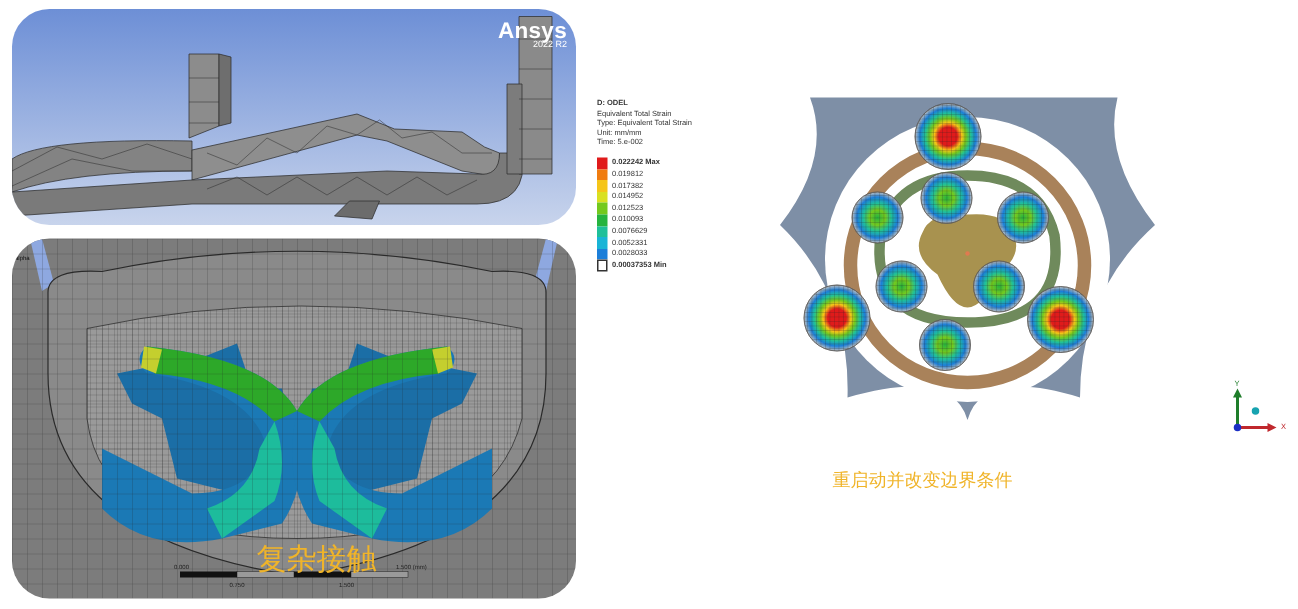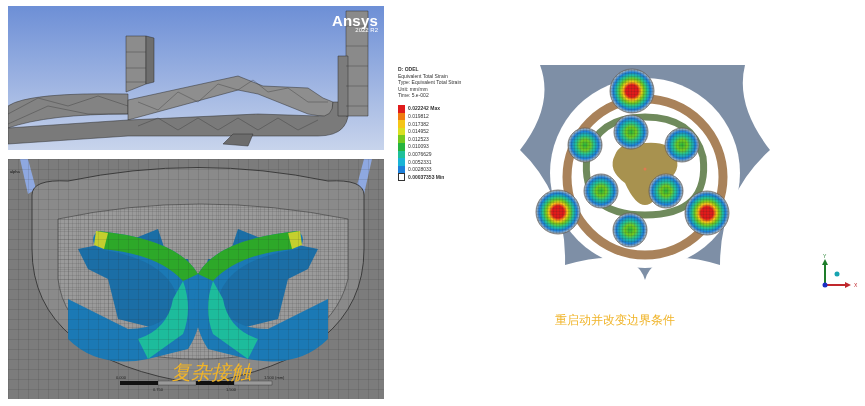--- a/index.html
+++ b/index.html
@@ -1,17 +1,17 @@
 <!DOCTYPE html>
 <html><head>
 <meta charset="utf-8">
 <style>
   html, body { margin: 0; padding: 0; background: #ffffff; }
   body { width: 865px; height: 406px; position: relative; overflow: hidden; font-family: "Liberation Sans", sans-serif; }
-  .panel { position: absolute; overflow: hidden; }
+  .panel { position: absolute; overflow: hidden; border-radius: 25px; }
   #top-view { left: 8px; top: 6px; width: 376px; height: 144px; background: linear-gradient(#6d8fd6, #c8d4ec); }
   #bottom-view { left: 8px; top: 159px; width: 376px; height: 240px; background: #7c7c7c; }
   .ansys-logo { position: absolute; right: 6px; top: 6px; color: #fff; text-align: right; }
   .ansys-logo .name { font-size: 15px; font-weight: bold; letter-spacing: 0.2px; }
   .ansys-logo .ver { font-size: 6px; margin-top: -2px; }
   .caption-cn { position: absolute; color: #f0b429; font-size: 20px; font-family: "DejaVu Sans", sans-serif; }
   .legend { position: absolute; left: 398px; top: 66px; width: 110px; font-size: 5px; color: #333; line-height: 6.6px; }
   .legend .title { font-weight: bold; }
   .legend .bands { margin-top: 6px; position: relative; }
   .legend .band { display: flex; align-items: center; height: 7.6px; }
@@ -86,21 +86,21 @@
     <path d="M292 72 L280 74 L284 90 L294 86 Z" fill="#c4cf2e"></path>
 
     <rect x="0" y="0" width="376" height="240" fill="url(#coarse)" opacity="0.7"></rect>
 
     <rect x="112" y="222" width="38" height="4" fill="#111"></rect>
     <rect x="150" y="222" width="38" height="4" fill="#9a9a9a" stroke="#111" stroke-width="0.3"></rect>
     <rect x="188" y="222" width="38" height="4" fill="#111"></rect>
     <rect x="226" y="222" width="38" height="4" fill="#9a9a9a" stroke="#111" stroke-width="0.3"></rect>
   </svg>
   <div style="position:absolute;left:2px;top:10px;font-size:4px;color:#111;">alpha</div>
-  <div class="caption-cn" style="left:163px;top:200px;font-style:italic;">复杂接触</div>
+  <div class="caption-cn" style="left:163px;top:200px;">复杂接触</div>
   <div style="position:absolute;left:108px;top:216px;font-size:4px;color:#222;">0.000</div>
   <div style="position:absolute;left:145px;top:228px;font-size:4px;color:#222;">0.750</div>
   <div style="position:absolute;left:218px;top:228px;font-size:4px;color:#222;">1.500</div>
   <div style="position:absolute;left:256px;top:216px;font-size:4px;color:#222;">1.500 (mm)</div>
 </div>
 
 <div class="legend">
   <div class="title">D: ODEL</div>
   <div>Equivalent Total Strain</div>
   <div>Type: Equivalent Total Strain</div>

